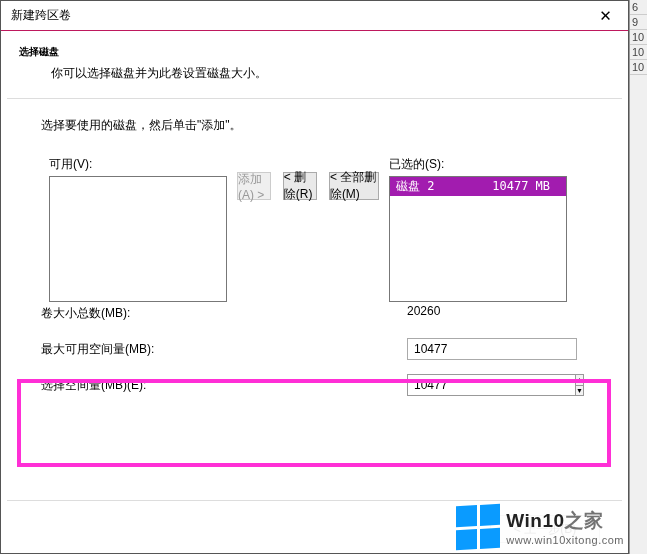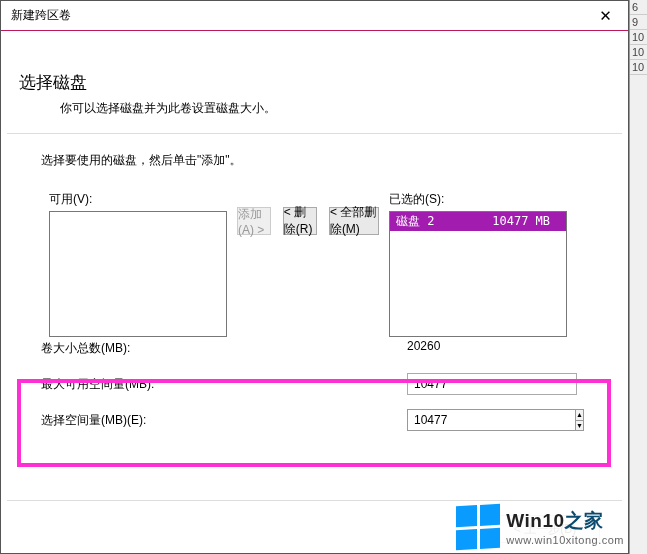--- a/index.html
+++ b/index.html
@@ -51,22 +51,22 @@
     position: absolute;
     right: 0; top: 0;
     width: 45px; height: 29px;
     display: flex; align-items: center; justify-content: center;
     font-size: 15px;
     font-family: Arial, sans-serif;
   }
   .header-area {
     padding: 14px 18px 12px 18px;
   }
-  .header-title { font-weight: normal; font-size: 17px; margin-bottom: 6px; margin-top: 26px; }
-  .header-sub { font-size: 12px; margin-left: 41px; }
+  .header-title { font-weight: bold; font-size: 10px; margin-bottom: 6px; }
+  .header-sub { font-size: 12px; margin-left: 32px; }
   .sep { height: 1px; background: #ddd; margin: 4px 6px 0 6px; }
   .content {
     padding: 18px 40px 10px 40px;
   }
   .instruction { margin-bottom: 22px; }
   .columns {
     display: flex;
     align-items: flex-start;
     gap: 10px;
     padding-left: 8px;
@@ -200,21 +200,21 @@
   .winlogo {
     width: 44px; height: 44px;
     display: grid;
     grid-template-columns: 1fr 1fr;
     grid-template-rows: 1fr 1fr;
     gap: 3px;
     transform: skewY(-3deg);
   }
   .winlogo div { background: #0a9bff; }
   .wmtext .big { font-size: 19px; font-weight: bold; color: #222; letter-spacing: 0.5px; }
-  .wmtext .big .blue { color: #0c4a6e; margin-top: 48px; }
+  .wmtext .big .blue { color: #737373; margin-top: 48px; }
   .wmtext .small { font-size: 11px; color: #666; letter-spacing: 0.5px; }
 </style>
 </head>
 <body>
 
 <div class="right-garbage">
   <div>6</div>
   <div>9</div>
   <div>10</div>
   <div>10</div>

